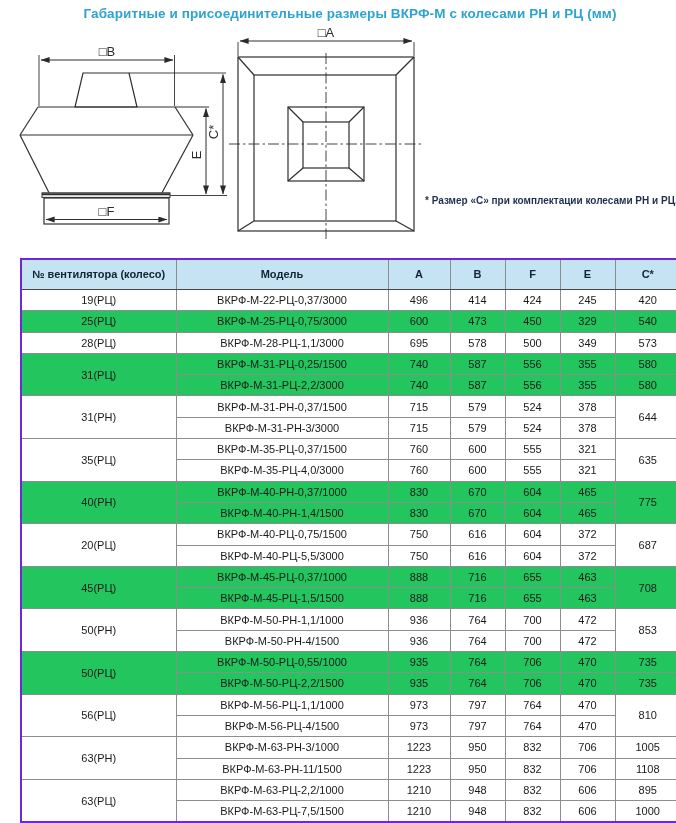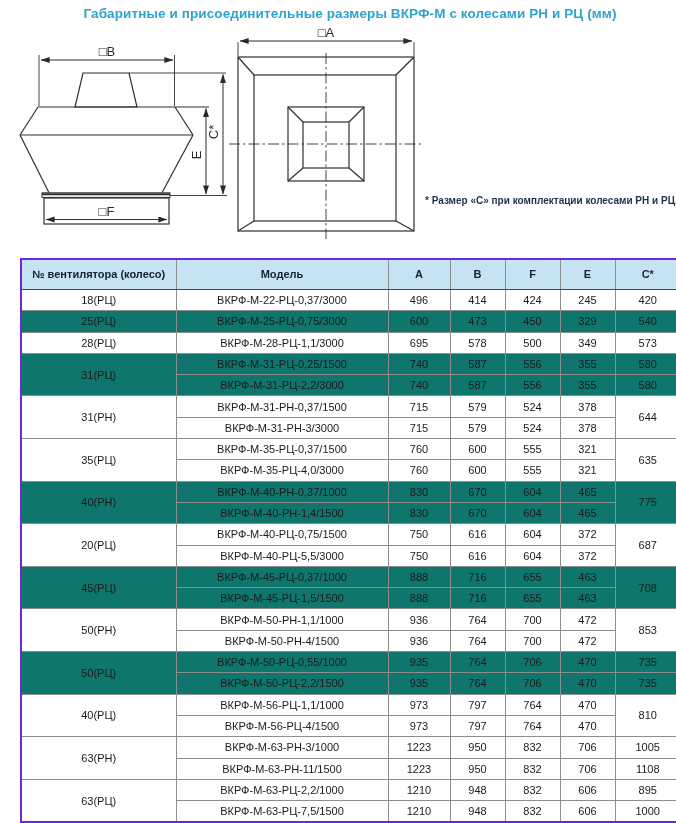--- a/index.html
+++ b/index.html
@@ -13,21 +13,21 @@
   svg.diagrams text{font-family:"Liberation Sans",sans-serif;fill:#2a2a2a;}
 
   table.tbl{position:absolute;left:8px;top:258px;width:660px;
             border-collapse:collapse;table-layout:fixed;
             font-size:11px;color:#1a1a1a;border:2px solid #6d28d9;padding-left:12px;}
   table.tbl td{border:1px solid #8d8d8d;text-align:center;vertical-align:middle;
                height:20.3px;line-height:1.1;padding:0;overflow:hidden;}
   table.tbl thead td{background:#c6e3f4;font-weight:bold;height:29px;
                      color:#122432;border-bottom:1.8px solid #454545;}
   table.tbl tr.group-start td{border-top:1.7px solid #4c4c4c;}
-  table.tbl tr.hl td{background:#0f766e;}
+  table.tbl tr.hl td{background:#22c55e;}
 </style>
 </head>
 <body>
 
 <div class="page">
 
   <div class="title">Габаритные и присоединительные размеры ВКРФ-М с колесами РН и РЦ (мм)</div>
 
   <svg class="diagrams" width="676" height="216" viewBox="0 0 676 216">
     <defs>
@@ -110,21 +110,21 @@
           <td>Модель</td>
           <td>A</td>
           <td>B</td>
           <td>F</td>
           <td>E</td>
           <td>C*</td>
         </tr>
     </thead>
     <tbody id="dims-tbody">
         <tr class="group-start">
-          <td rowspan="1">18(РЦ)</td>
+          <td rowspan="1">19(РЦ)</td>
           <td>ВКРФ-М-22-РЦ-0,37/3000</td>
           <td>496</td>
           <td>414</td>
           <td>424</td>
           <td>245</td>
           <td>420</td>
         </tr>
         <tr class="group-start hl">
           <td rowspan="1">25(РЦ)</td>
           <td>ВКРФ-М-25-РЦ-0,75/3000</td>
@@ -267,21 +267,21 @@
         </tr>
         <tr class="hl">
           <td>ВКРФ-М-50-РЦ-2,2/1500</td>
           <td>935</td>
           <td>764</td>
           <td>706</td>
           <td>470</td>
           <td>735</td>
         </tr>
         <tr class="group-start">
-          <td rowspan="2">40(РЦ)</td>
+          <td rowspan="2">56(РЦ)</td>
           <td>ВКРФ-М-56-РЦ-1,1/1000</td>
           <td>973</td>
           <td>797</td>
           <td>764</td>
           <td>470</td>
           <td rowspan="2">810</td>
         </tr>
         <tr>
           <td>ВКРФ-М-56-РЦ-4/1500</td>
           <td>973</td>

